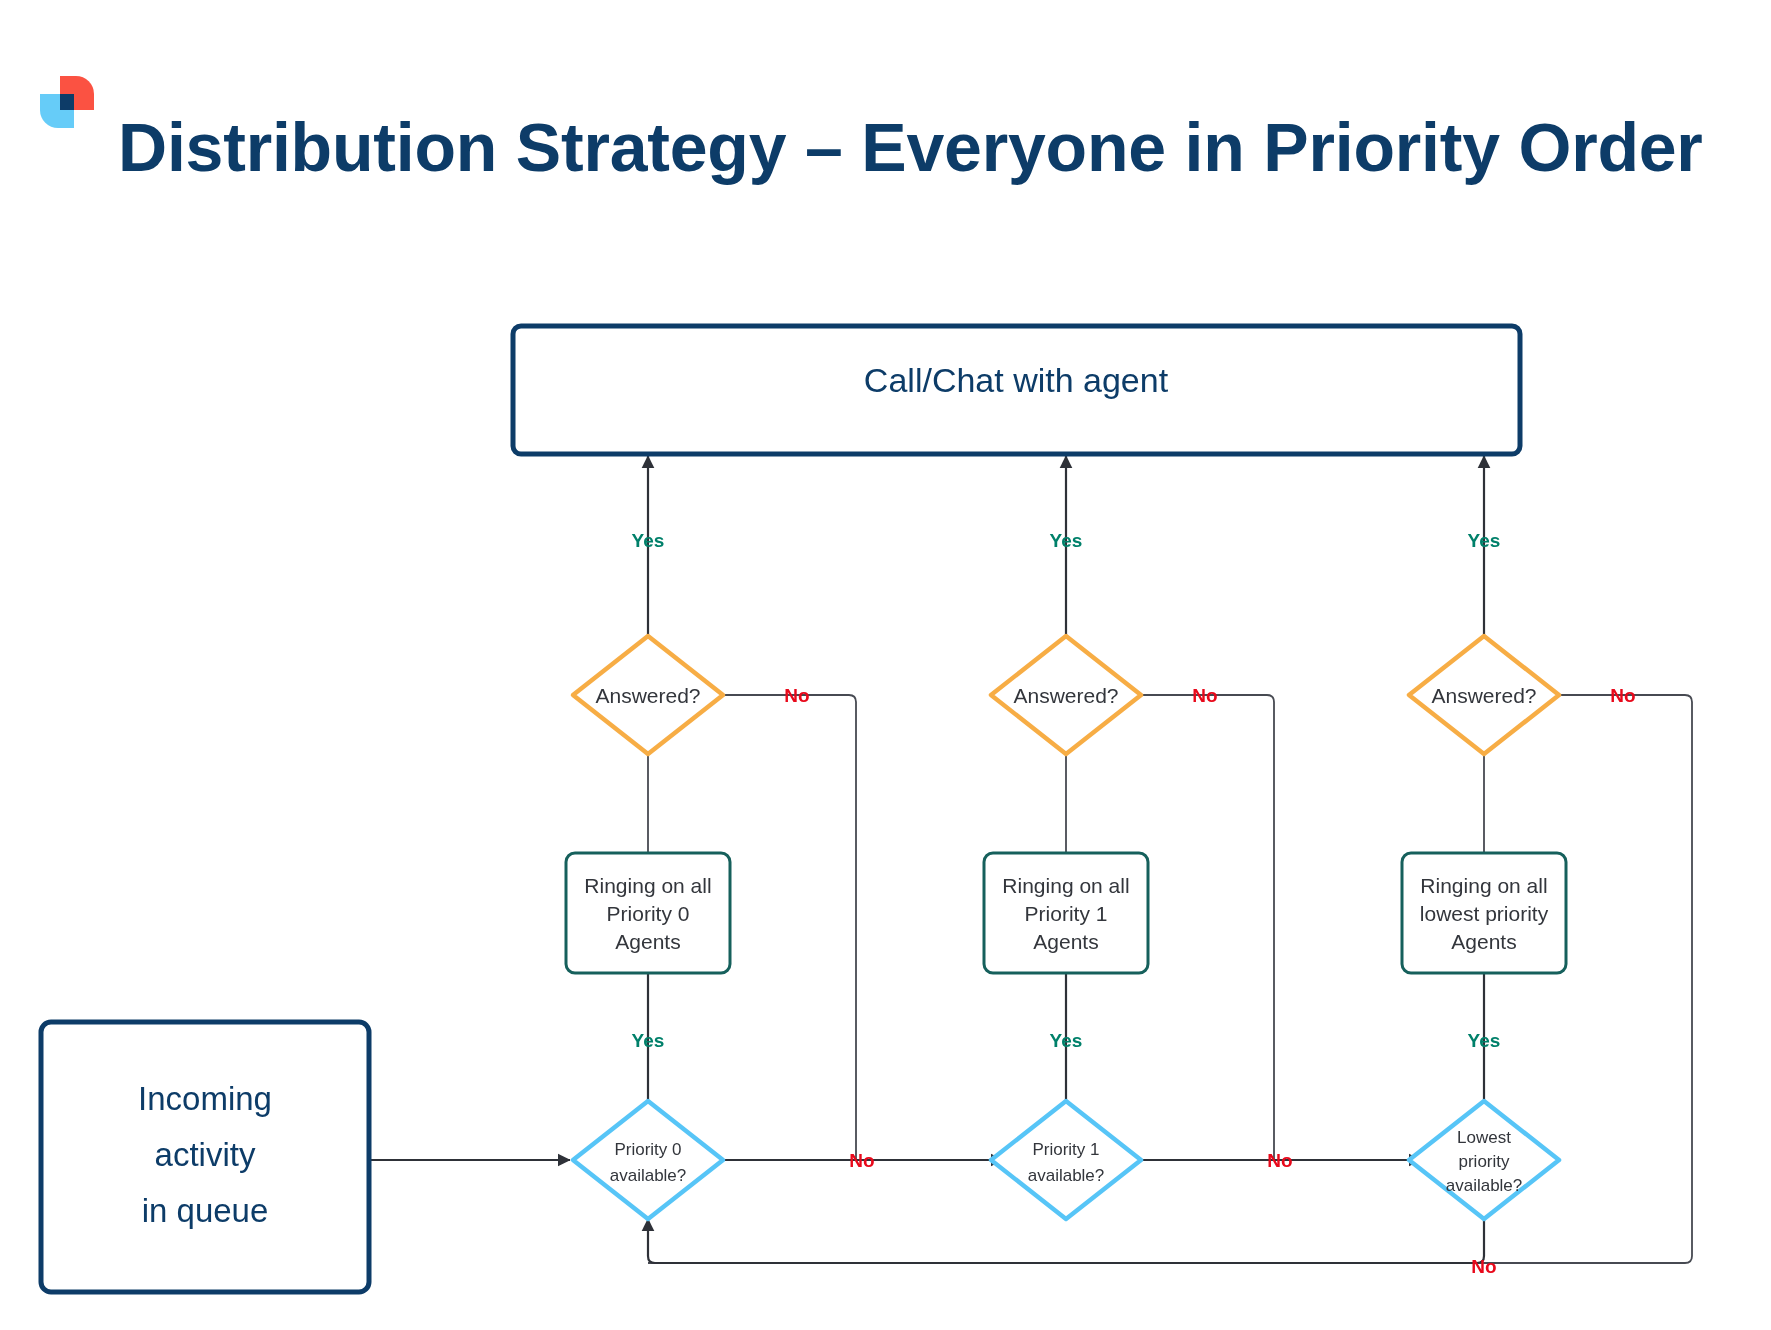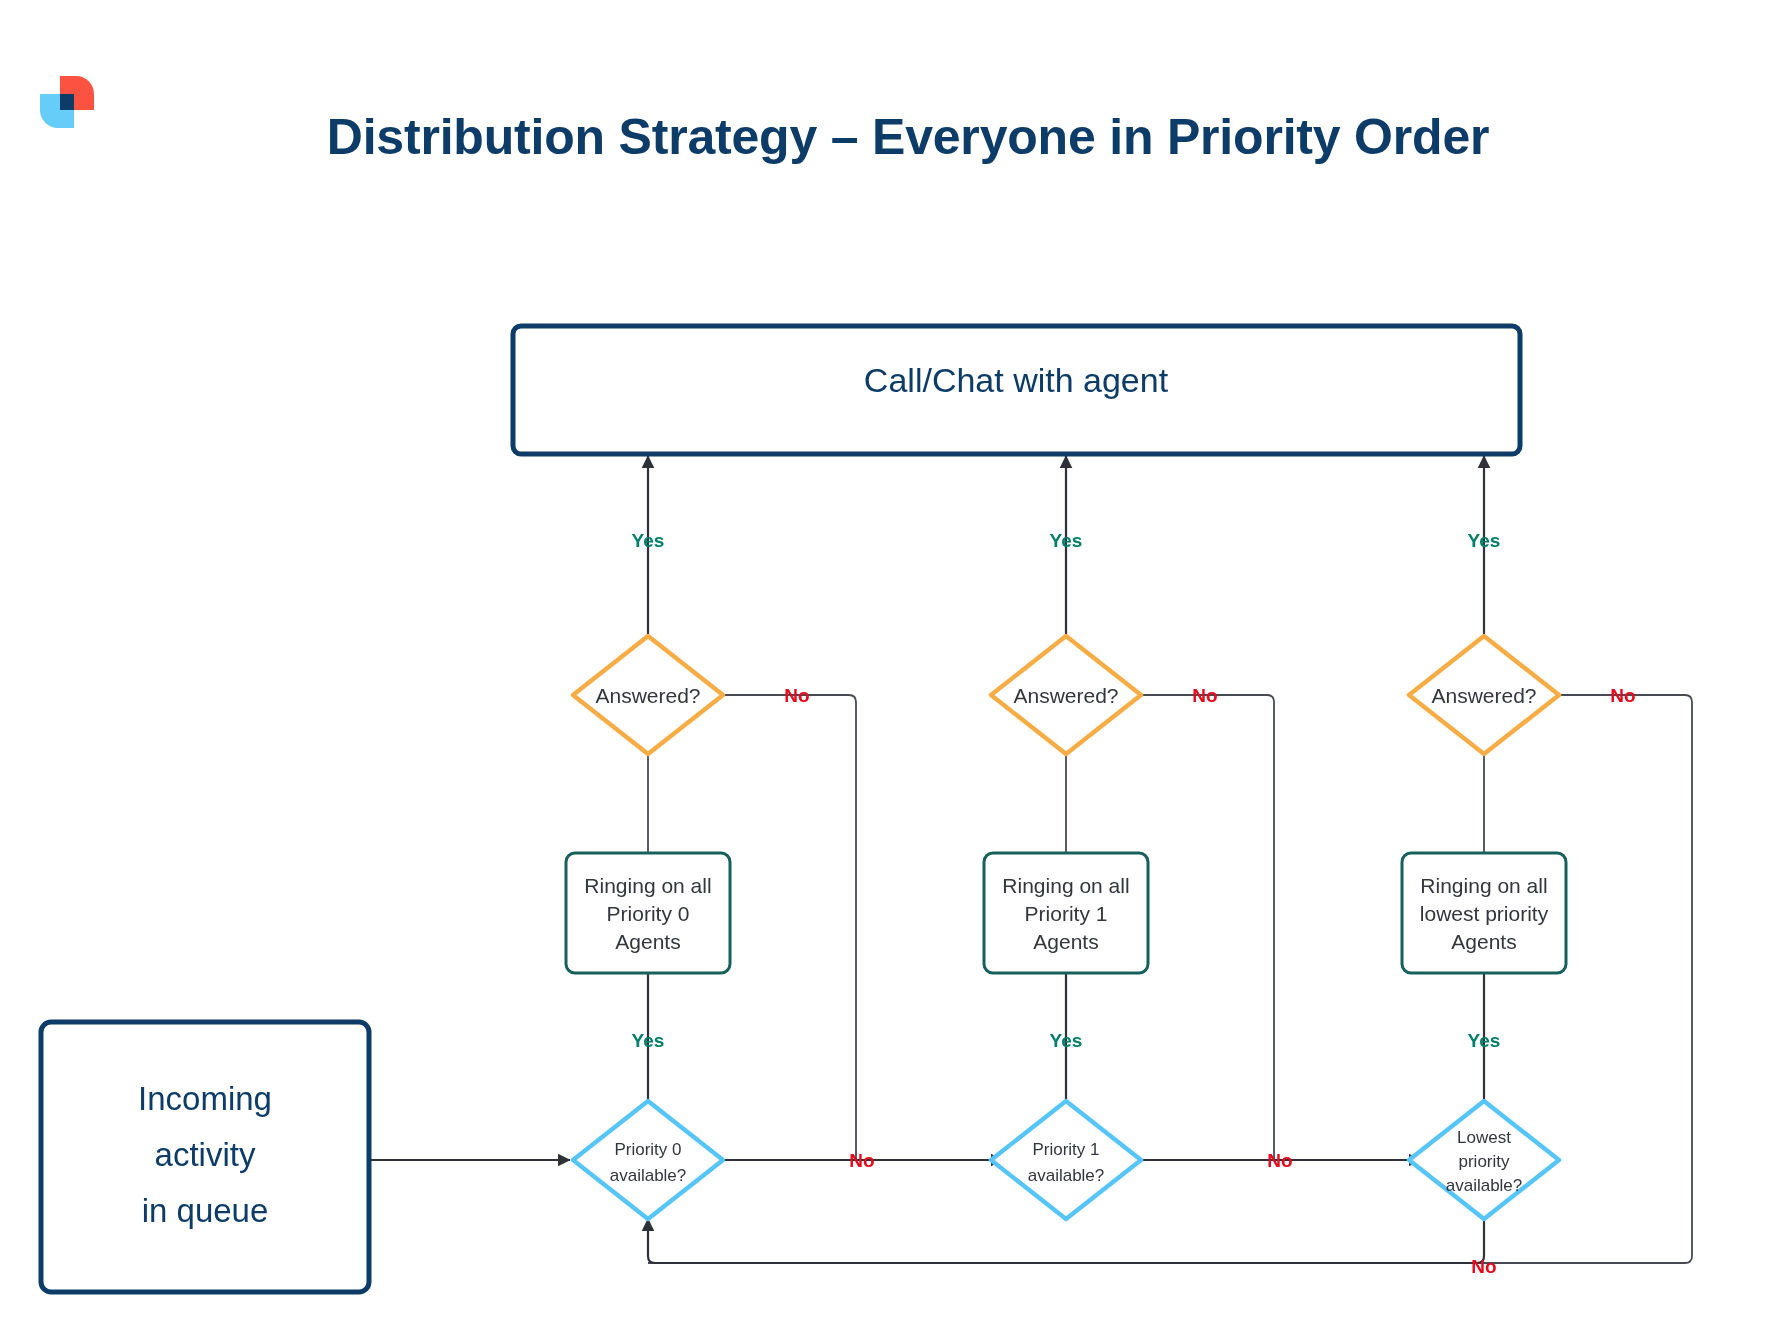--- a/index.html
+++ b/index.html
@@ -28,21 +28,21 @@
     width: 68px;
     height: 68px;
   }
   
   #title {
     position: absolute;
     left: 118px;
     top: 108px;
     width: 1580px;
     text-align: center;
-    font-size: 50px;
+    font-size: 68px;
     font-weight: bold;
     color: #0d3c68;
     letter-spacing: -0.2px;
     white-space: nowrap;
   }
   
   #diagram {
     position: absolute;
     left: 0;
     top: 0;

